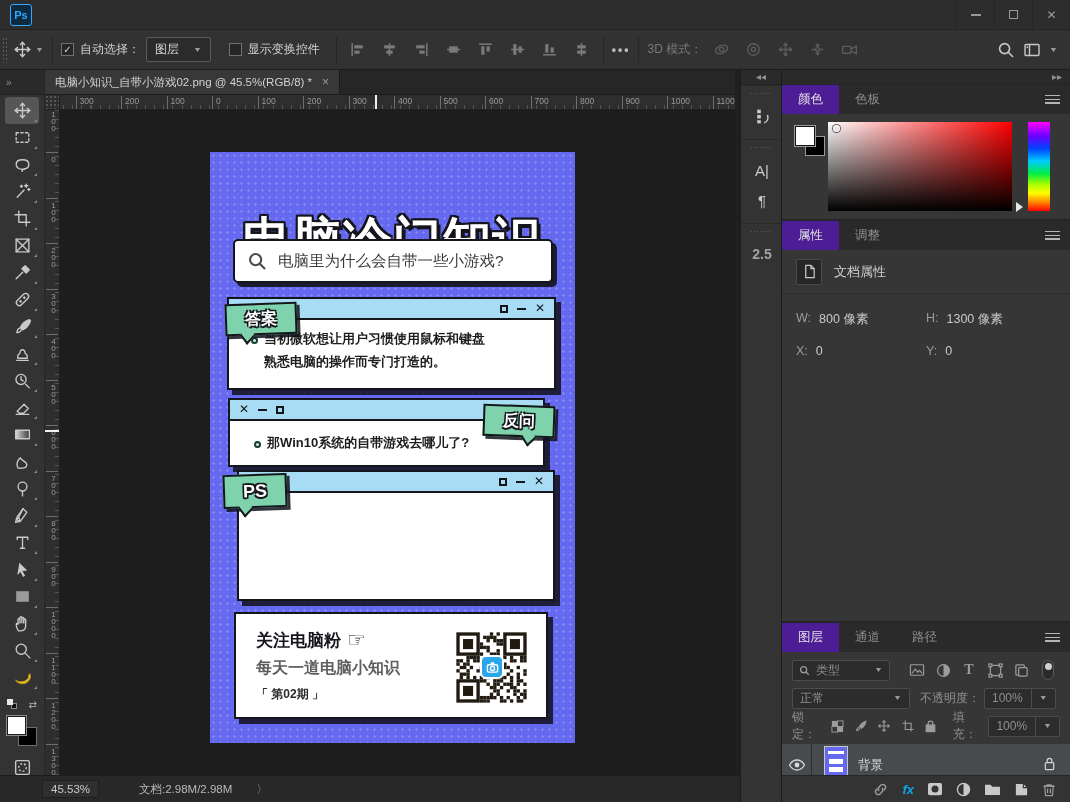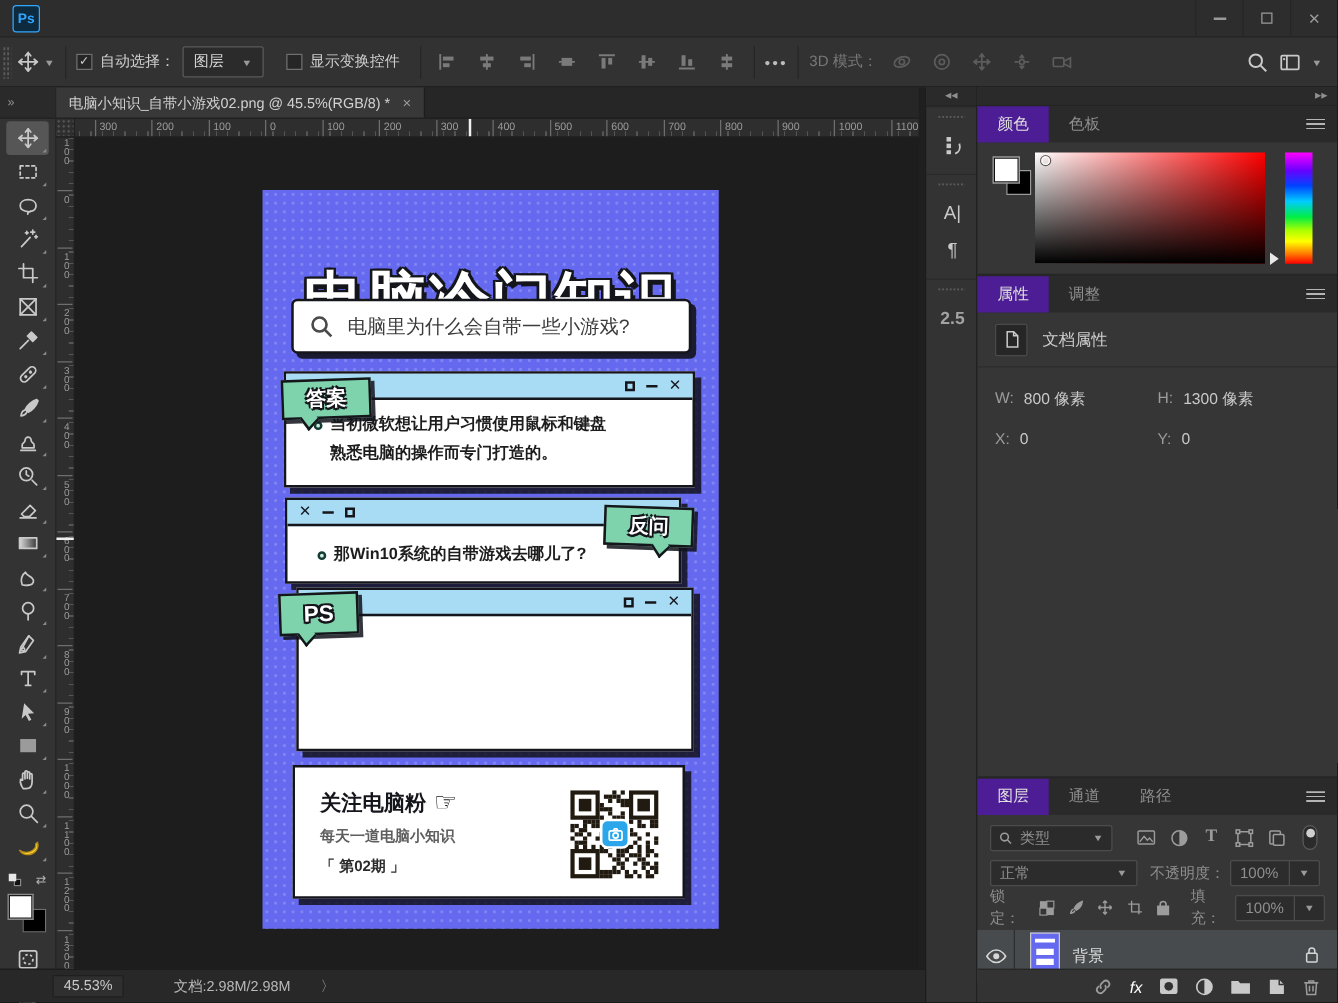--- a/index.html
+++ b/index.html
@@ -136,21 +136,21 @@
   #card3 .p-body { text-align:center; padding-top:11px; }
   #card3 .l1 { font-size:14.5px; font-weight:800; color:#1d1d1d; }
   #card3 .hl { display:inline-block; margin-top:7px; background:#f2938d; color:#fff;
                font-size:15.5px; font-weight:700; padding:1px 10px; }
   #card3 .l3 { margin-top:7px; font-size:13.5px; font-weight:800; color:#1d1d1d; }
   #badge3 { left:-16px; top:2px; width:64px; height:34px; font-size:18px; transform:rotate(-2deg); }
   #card4 { left:24px; top:460px; width:314px; height:107px; display:flex; align-items:center; }
   #card4 .txt { padding-left:20px; }
   #card4 .f-head { font-size:17px; font-weight:900; color:#15151c; display:flex; align-items:center; gap:6px; }
   #card4 .hand { font-size:21px; font-weight:400; }
-  #card4 .f-sub { margin-top:6px; font-size:12px; color:#5f5f5f; font-weight:600; }
+  #card4 .f-sub { margin-top:6px; font-size:16px; color:#5f5f5f; font-weight:600; }
   #card4 .f-issue { margin-top:7px; font-size:12px; color:#2b2b2b; font-weight:700; }
   #qr { position:absolute; right:16px; top:15px; width:77px; height:77px; background:#fff; }
   #qr-icon { position:absolute; right:42px; top:41px; width:24px; height:24px; background:#2ba6ea;
              border:2.5px solid #fff; border-radius:6px; display:flex; align-items:center; justify-content:center; }
 
   
   #dock-narrow { position:absolute; left:740px; top:70px; width:42px; height:732px; background:#333333;
                  border-left:1px solid #1c1c1c; border-right:1px solid #1c1c1c; }
   #dock-narrow .head { height:15px; background:#2a2a2a; color:#8f8f8f; font-size:10px; text-align:center;
                        line-height:14px; border-bottom:1px solid #232323; }
@@ -1019,21 +1019,21 @@
 
     </div>
 
     <div id="layers-footer">
       <span class="ft-ic">
           <svg width="17" height="17" viewBox="0 0 18 18" fill="none" stroke="#9c9c9c" stroke-width="1.5">
             <path d="M7.5 10.5a3 3 0 010-4.2l2-2a3 3 0 014.2 4.2l-1.2 1.2"></path>
             <path d="M10.5 7.5a3 3 0 010 4.2l-2 2a3 3 0 01-4.2-4.2l1.2-1.2"></path>
           </svg>
         </span>
-      <span class="ft-ic" style="font-style:italic;font-weight:normal;font-size:13px;color:#ffffff">fx</span>
+      <span class="ft-ic" style="font-style:italic;font-weight:bold;font-size:13px;color:#0ea5e9">fx</span>
       <span class="ft-ic">
           <svg width="16" height="14" viewBox="0 0 18 16">
             <rect x="1" y="1" width="16" height="14" rx="2" fill="#c9c9c9"></rect>
             <circle cx="9" cy="8" r="4" fill="#333"></circle>
           </svg>
         </span>
       <span class="ft-ic">
           <svg width="15" height="15" viewBox="0 0 16 16">
             <circle cx="8" cy="8" r="6.5" fill="none" stroke="#c9c9c9" stroke-width="1.4"></circle>
             <path d="M8 1.5a6.5 6.5 0 010 13z" fill="#c9c9c9"></path>

